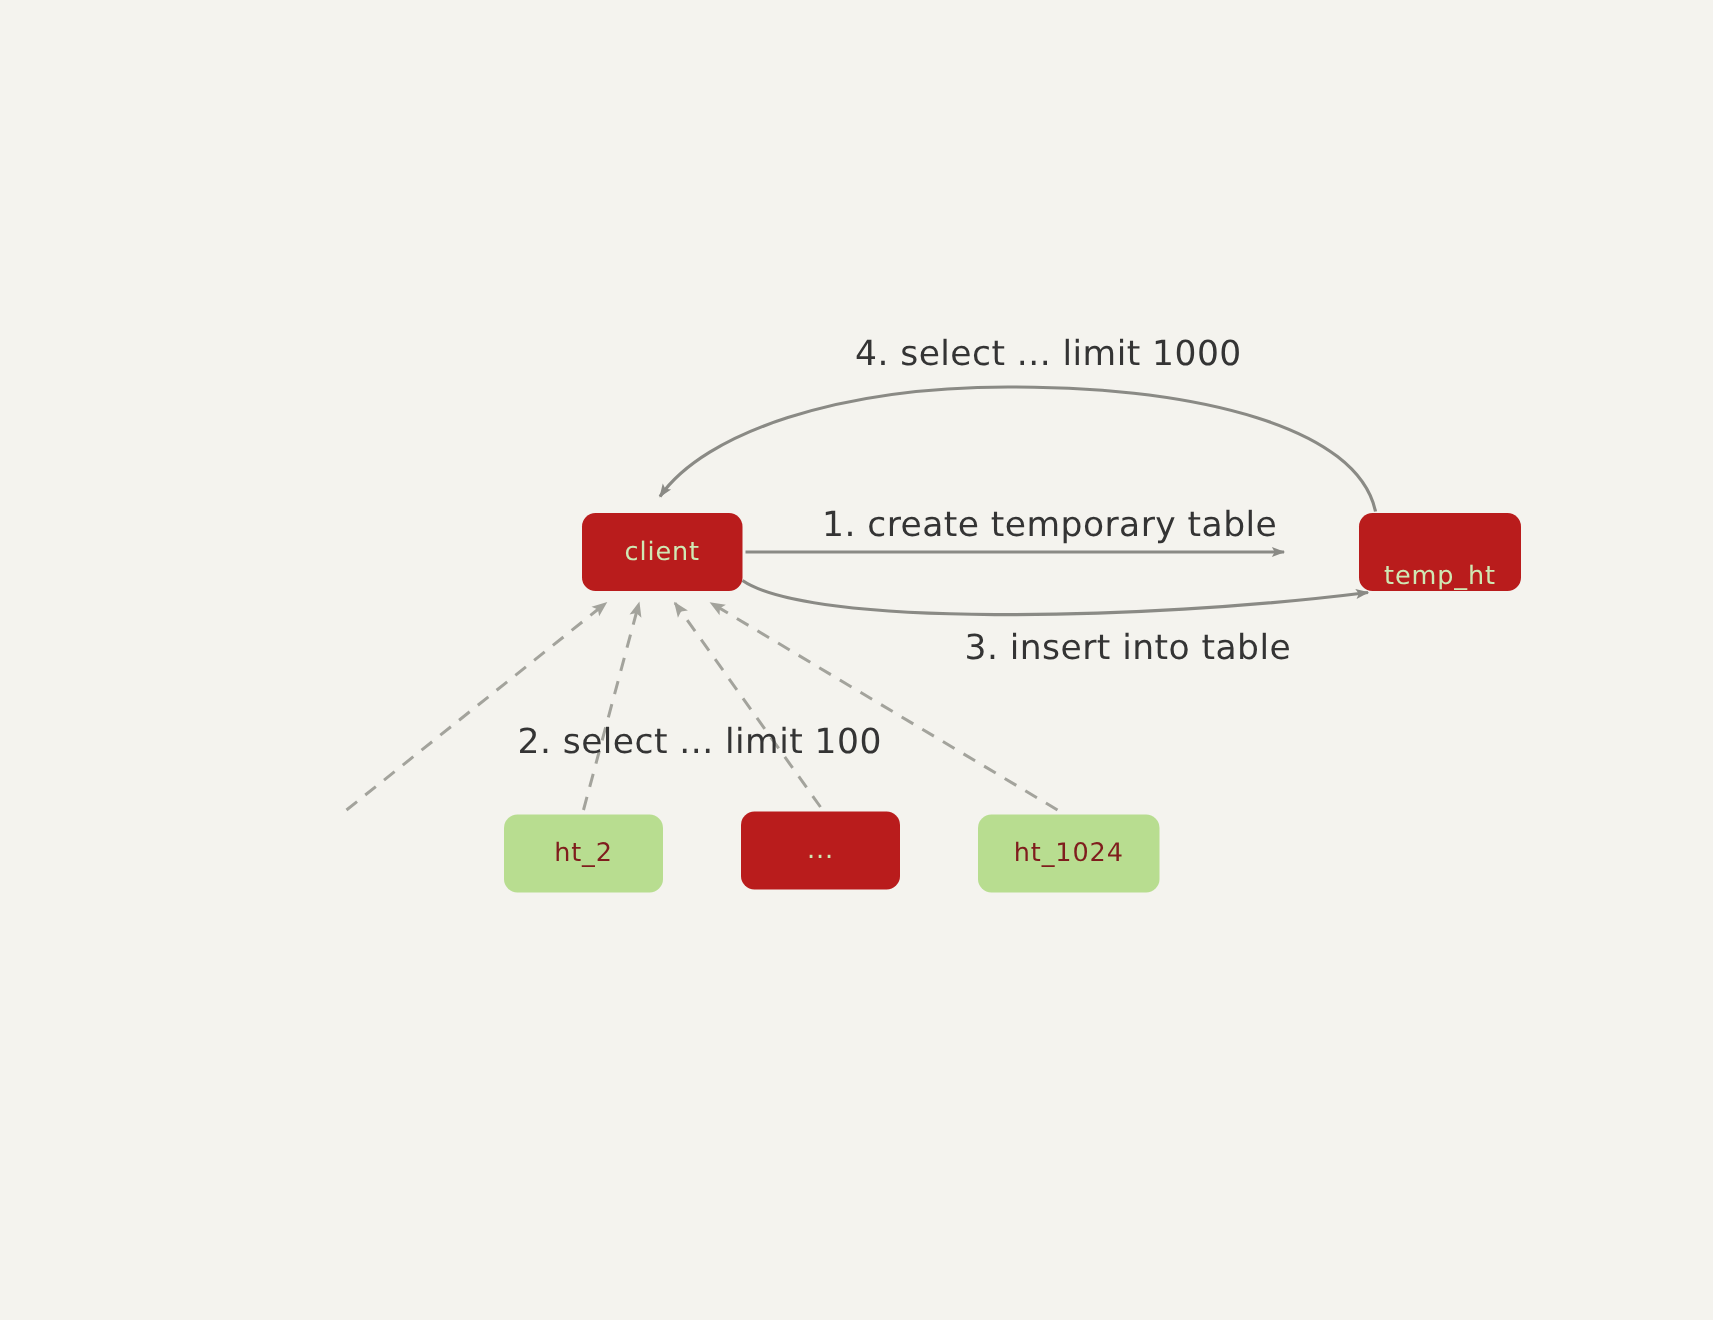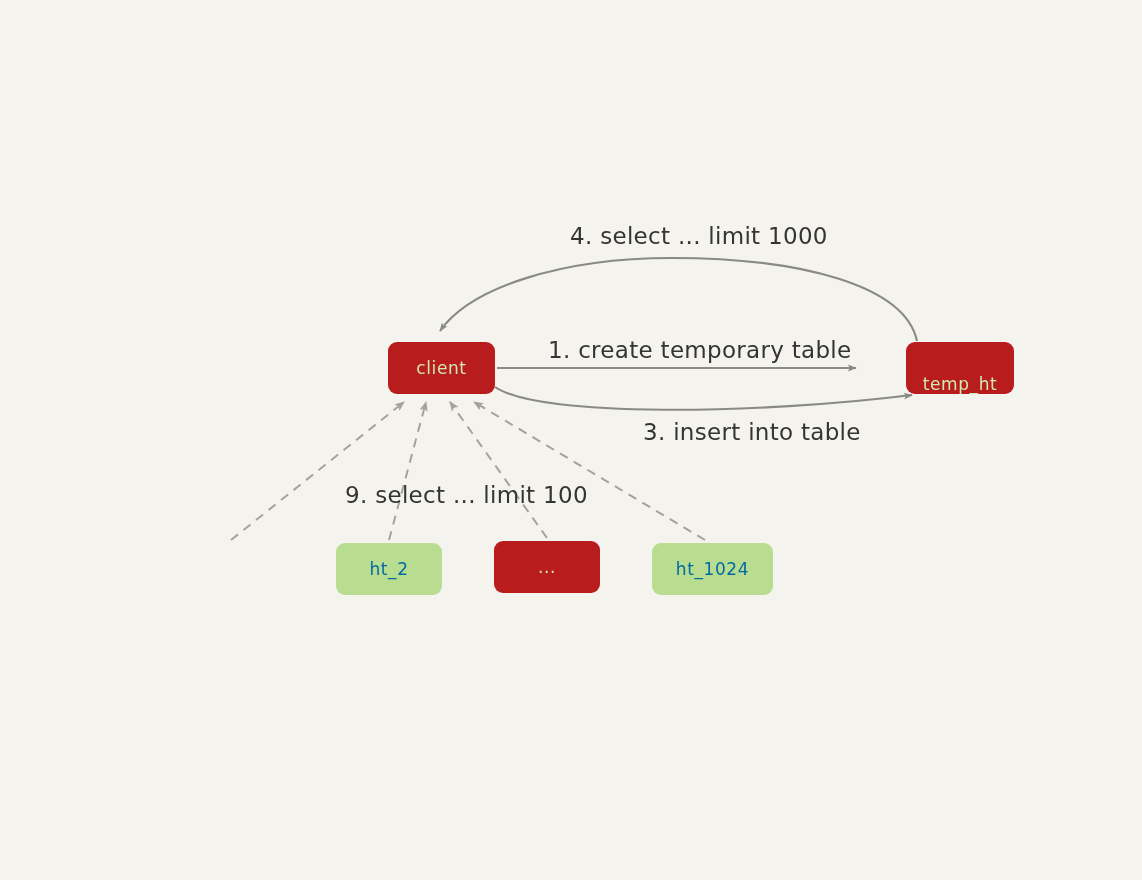--- a/index.html
+++ b/index.html
@@ -39,21 +39,21 @@
     letter-spacing: 0.6px;
     z-index: 4;
     -webkit-font-smoothing: antialiased;
   }
   .node-dark {
     background: #b91c1c;
     color: #cfe8b4;
   }
   .node-light {
     background: #b8dd90;
-    color: #0369a1;
+    color: #7f1d1d;
   }
   .edge-label {
     position: absolute;
     font-family: "DejaVu Sans", sans-serif;
     font-size: 23px;
     color: #343434;
     white-space: nowrap;
     letter-spacing: 0.3px;
     z-index: 5;
     -webkit-font-smoothing: antialiased;
@@ -102,19 +102,19 @@
   <div class="node node-dark" style="left:494px; top:541px; width:106px; height:52px;">
     <span>...</span>
   </div>
 
   <div class="node node-light" style="left:652px; top:543px; width:121px; height:52px;">
     <span>ht_1024</span>
   </div>
 
   <div class="edge-label" style="left:548px; top:337px;text-align:right;">1. create temporary table</div>
 
-  <div class="edge-label" style="left:345px; top:482px;">9. select ... limit 100</div>
+  <div class="edge-label" style="left:345px; top:482px;">2. select ... limit 100</div>
 
   <div class="edge-label" style="left:643px; top:419px;">3. insert into table</div>
 
   <div class="edge-label" style="left:570px; top:223px;">4. select ... limit 1000</div>
 
 </div>
 
 </body></html>

